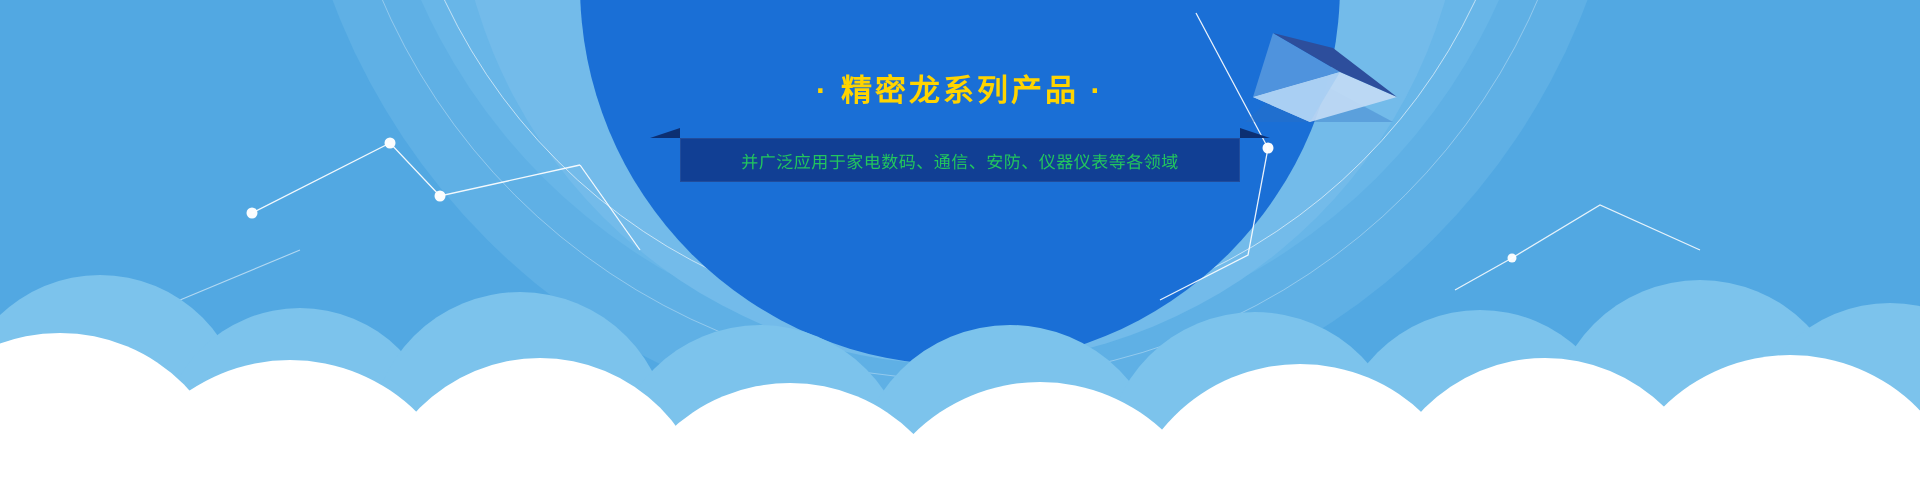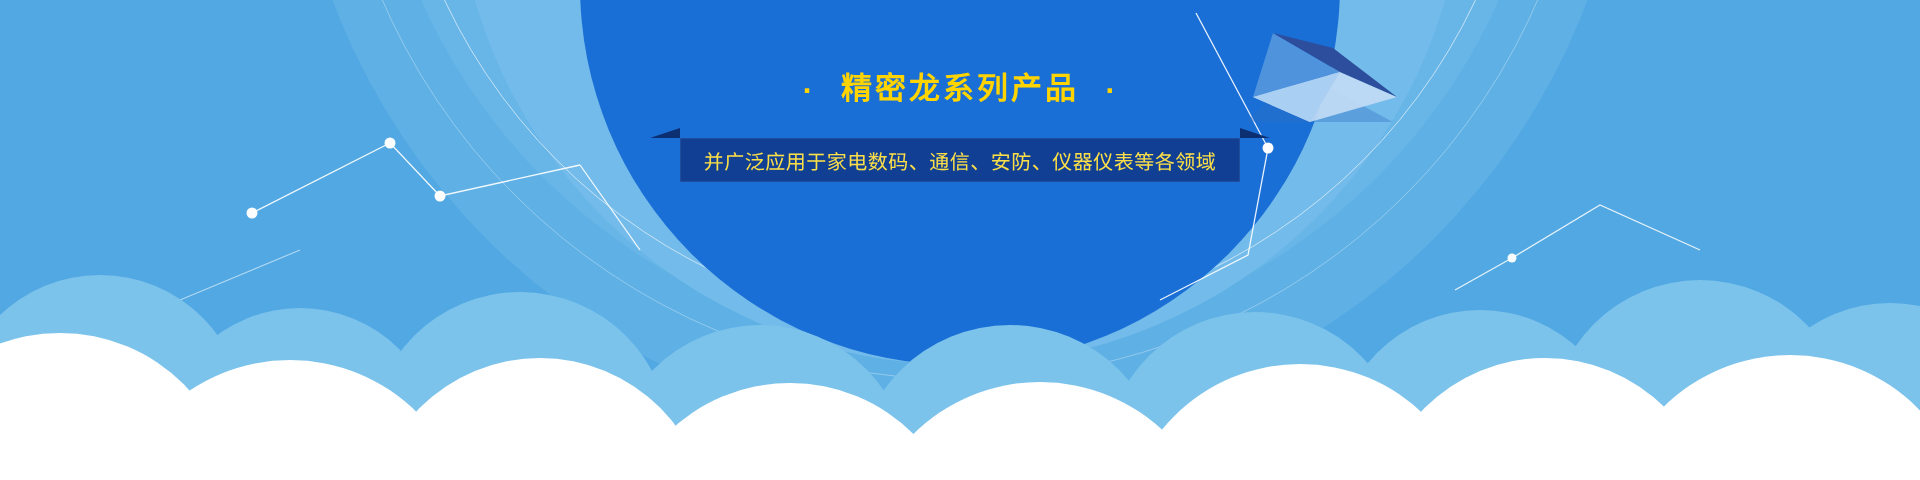--- a/index.html
+++ b/index.html
@@ -125,21 +125,21 @@
   }
 
   .eyebrow {
     margin-top: 75px;
     color: #ffd400;
     font-size: 31px;
     font-weight: bold;
     letter-spacing: 3px;
     line-height: 1;
     white-space: nowrap;
-    font-family: Liberation Mono, monospace;
+    font-family: Liberation Sans, sans-serif;
   }
 
   .headline {
     margin-top: 30px;
     color: #ffffff;
     font-size: 53px;
     font-weight: bold;
     letter-spacing: 1px;
     line-height: 1.08;
     white-space: nowrap;
@@ -155,22 +155,22 @@
     margin-top: 32px;
     width: 560px;
     height: 44px;
     display: flex;
     align-items: center;
     justify-content: center;
     background: #113f94;
     box-shadow: inset 0 0 0 1px rgba(255,255,255,0.07);
   }
   .ribbon-text {
-    color: #fde047;
-    font-size: 20px;
+    color: #22c55e;
+    font-size: 17px;
     font-weight: normal;
     letter-spacing: 0.5px;
     white-space: nowrap;
     font-family: "DejaVu Sans", "Liberation Sans", sans-serif;
   }
   
   .ribbon-tail {
     position: absolute;
     top: -10px;
     width: 30px;

